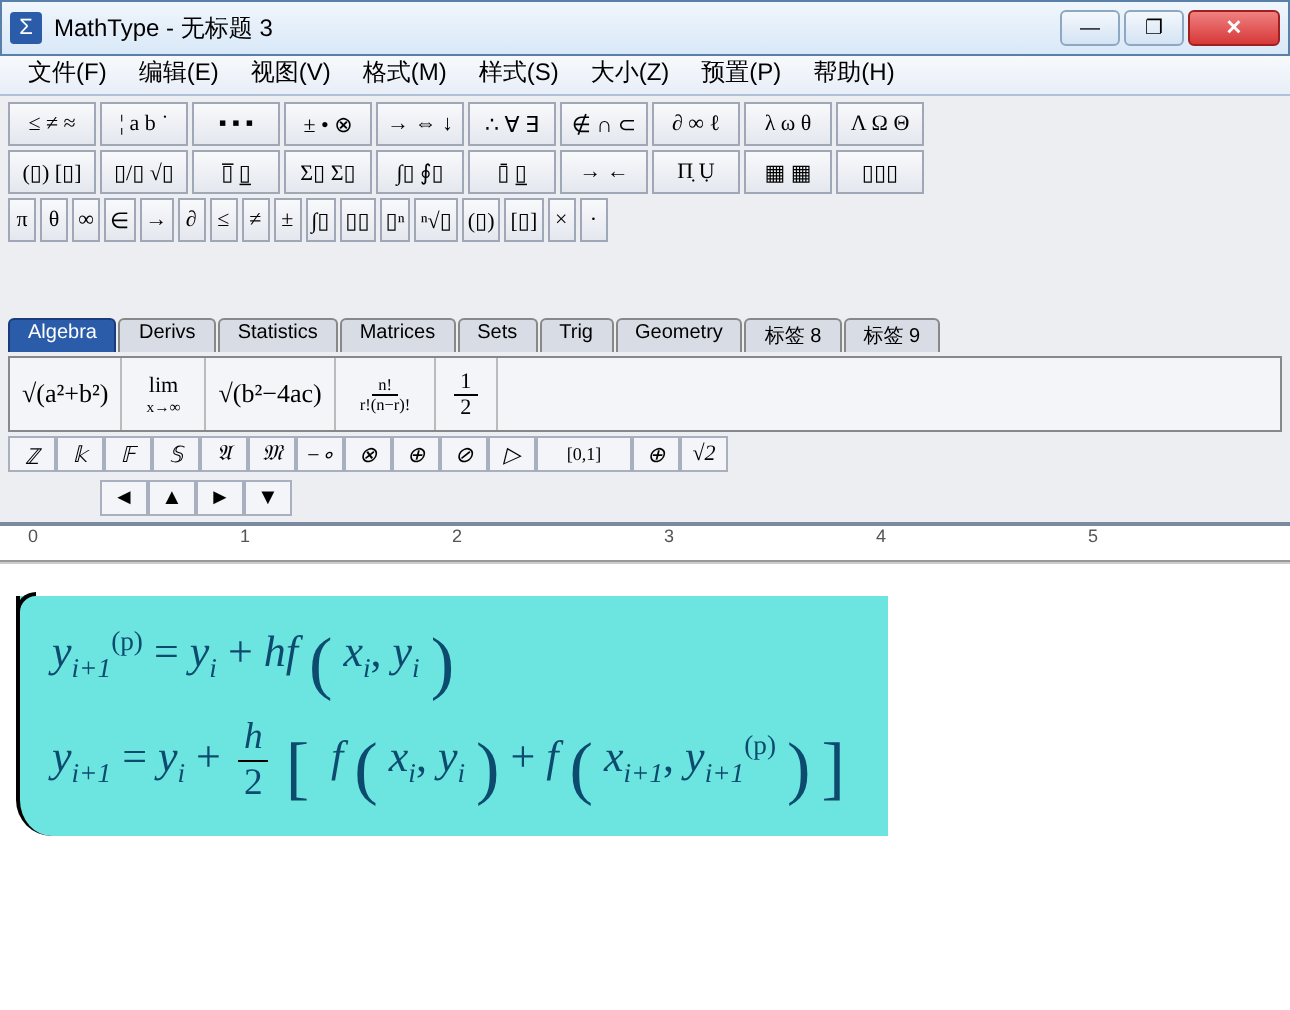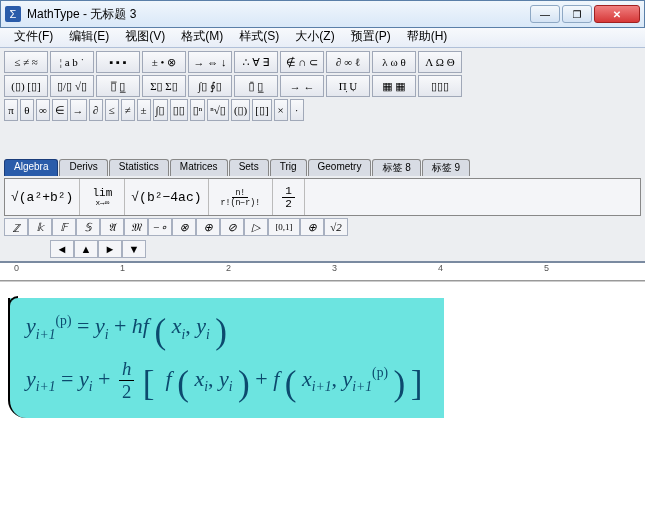--- a/index.html
+++ b/index.html
@@ -23,21 +23,21 @@
 .tbtn { border: 1px solid #a0a8b8; background: linear-gradient(#f8f9fb,#e4e7ee); height: 22px; min-width: 44px; display: flex; align-items: center; justify-content: center; font-size: 11px; font-family: "Times New Roman", serif; cursor: pointer; padding: 0 3px; white-space: nowrap; }
 .tbtn.small { min-width: 14px; padding: 0 2px; }
 
 
 .tabstrip { display: flex; gap: 0; margin-top: 2px; }
 .tab { font-size: 10px; padding: 1px 9px; border: 1px solid #888; border-bottom: none; background: #d8dce4; cursor: pointer; border-radius: 3px 3px 0 0; margin-right: 1px; margin-top: 34px; }
 .tab.active { background: #2a5caa; color: #fff; border-color: #1a3c7a; }
 
 
 .palette { border: 1px solid #888; background: #f4f5f8; display: flex; }
-.palcell { border-right: 1px solid #bbb; padding: 2px 6px; height: 36px; display: flex; align-items: center; justify-content: center; font-family: Liberation Mono, monospace; font-size: 13px; cursor: pointer; }
+.palcell { border-right: 1px solid #bbb; padding: 2px 6px; height: 36px; display: flex; align-items: center; justify-content: center; font-family: Liberation Serif, serif; font-size: 13px; cursor: pointer; }
 
 
 .symrow { display: flex; gap: 0; }
 .sym { width: 24px; height: 18px; border: 1px solid #a8b0c0; background: #f4f5f8; display: flex; align-items: center; justify-content: center; font-family: "Times New Roman", serif; font-size: 11px; cursor: pointer; font-style: italic; }
 
 
 .ruler { height: 18px; background: #fff; border-bottom: 1px solid #999; position: relative; font-size: 9px; color: #555; }
 .ruler .lbl { position: absolute; top: 0px; }
 
 
@@ -164,21 +164,21 @@
     <div class="sym">𝕜</div>
     <div class="sym">𝔽</div>
     <div class="sym">𝕊</div>
     <div class="sym">𝔄</div>
     <div class="sym">𝔐</div>
     <div class="sym">−∘</div>
     <div class="sym">⊗</div>
     <div class="sym">⊕</div>
     <div class="sym">⊘</div>
     <div class="sym">▷</div>
-    <div class="sym" style="width:32px;font-size:9px;font-style:normal">[0,1]</div>
+    <div class="sym" style="width:48px;font-size:9px;font-style:normal">[0,1]</div>
     <div class="sym">⊕</div>
     <div class="sym">√2</div>
   </div>
 
   <div class="symrow" style="margin-top:2px">
     <div style="width:46px"></div>
     <div class="sym">◄</div>
     <div class="sym">▲</div>
     <div class="sym">►</div>
     <div class="sym">▼</div>

